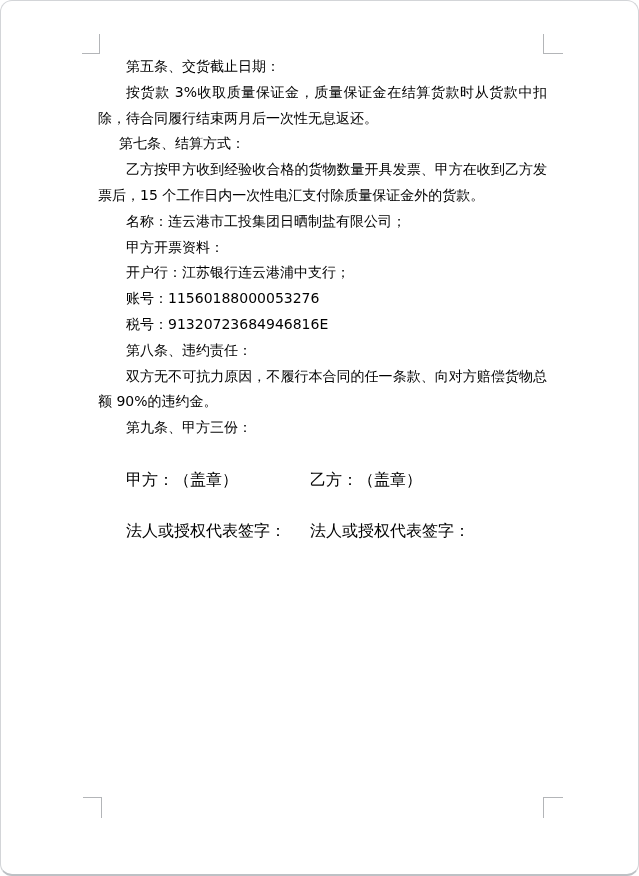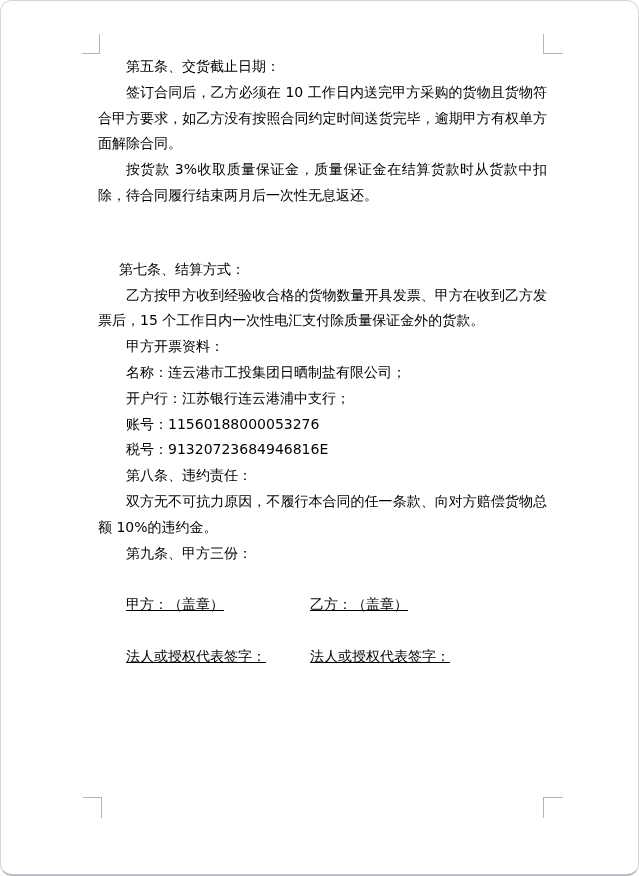--- a/index.html
+++ b/index.html
@@ -36,56 +36,54 @@
     position:absolute;left:97px;top:53px;width:449px;
     color:var(--text);
   }
   .content p{
     margin:0;
     font-size:14px;
     line-height:25.8px;
     text-align:justify;
     text-indent:28px;
   }
-  .content p.indent-sm{text-indent:21px;margin-top:48px;}
+  .content p.indent-sm{text-indent:21px;}
 
   .sig-row{
     display:flex;
-    font-size:14px;
+    font-size:16px;
     line-height:25.8px;
     padding-left:28px;
     color:var(--text);
-    text-decoration:underline;
   }
   .sig-row .sig-left{width:184px;flex:none;}
   .sig-space{margin-top:25.8px;}
 </style>
 </head>
 <body>
 
 <div class="page">
 
   <div class="crop crop-tl"></div>
   <div class="crop crop-tr"></div>
   <div class="crop crop-bl"></div>
   <div class="crop crop-br"></div>
 
   <div class="content">
     <p>第五条、交货截止日期：</p>
-    <p>签订合同后，乙方必须在 10 工作日内送完甲方采购的货物且货物符合甲方要求，如乙方没有按照合同约定时间送货完毕，逾期甲方有权单方面解除合同。</p>
     <p>按货款 3%收取质量保证金，质量保证金在结算货款时从货款中扣除，待合同履行结束两月后一次性无息返还。</p>
     <p class="indent-sm">第七条、结算方式：</p>
     <p>乙方按甲方收到经验收合格的货物数量开具发票、甲方在收到乙方发票后，15 个工作日内一次性电汇支付除质量保证金外的货款。</p>
+    <p>名称：连云港市工投集团日晒制盐有限公司；</p>
     <p>甲方开票资料：</p>
-    <p>名称：连云港市工投集团日晒制盐有限公司；</p>
     <p>开户行：江苏银行连云港浦中支行；</p>
     <p>账号：11560188000053276</p>
     <p>税号：91320723684946816E</p>
     <p>第八条、违约责任：</p>
-    <p>双方无不可抗力原因，不履行本合同的任一条款、向对方赔偿货物总额 10%的违约金。</p>
+    <p>双方无不可抗力原因，不履行本合同的任一条款、向对方赔偿货物总额 90%的违约金。</p>
     <p>第九条、甲方三份：</p>
 
     <div class="sig-row sig-space">
       <span class="sig-left">甲方：（盖章）</span>
       <span>乙方：（盖章）</span>
     </div>
 
     <div class="sig-row sig-space">
       <span class="sig-left">法人或授权代表签字：</span>
       <span>法人或授权代表签字：</span>

